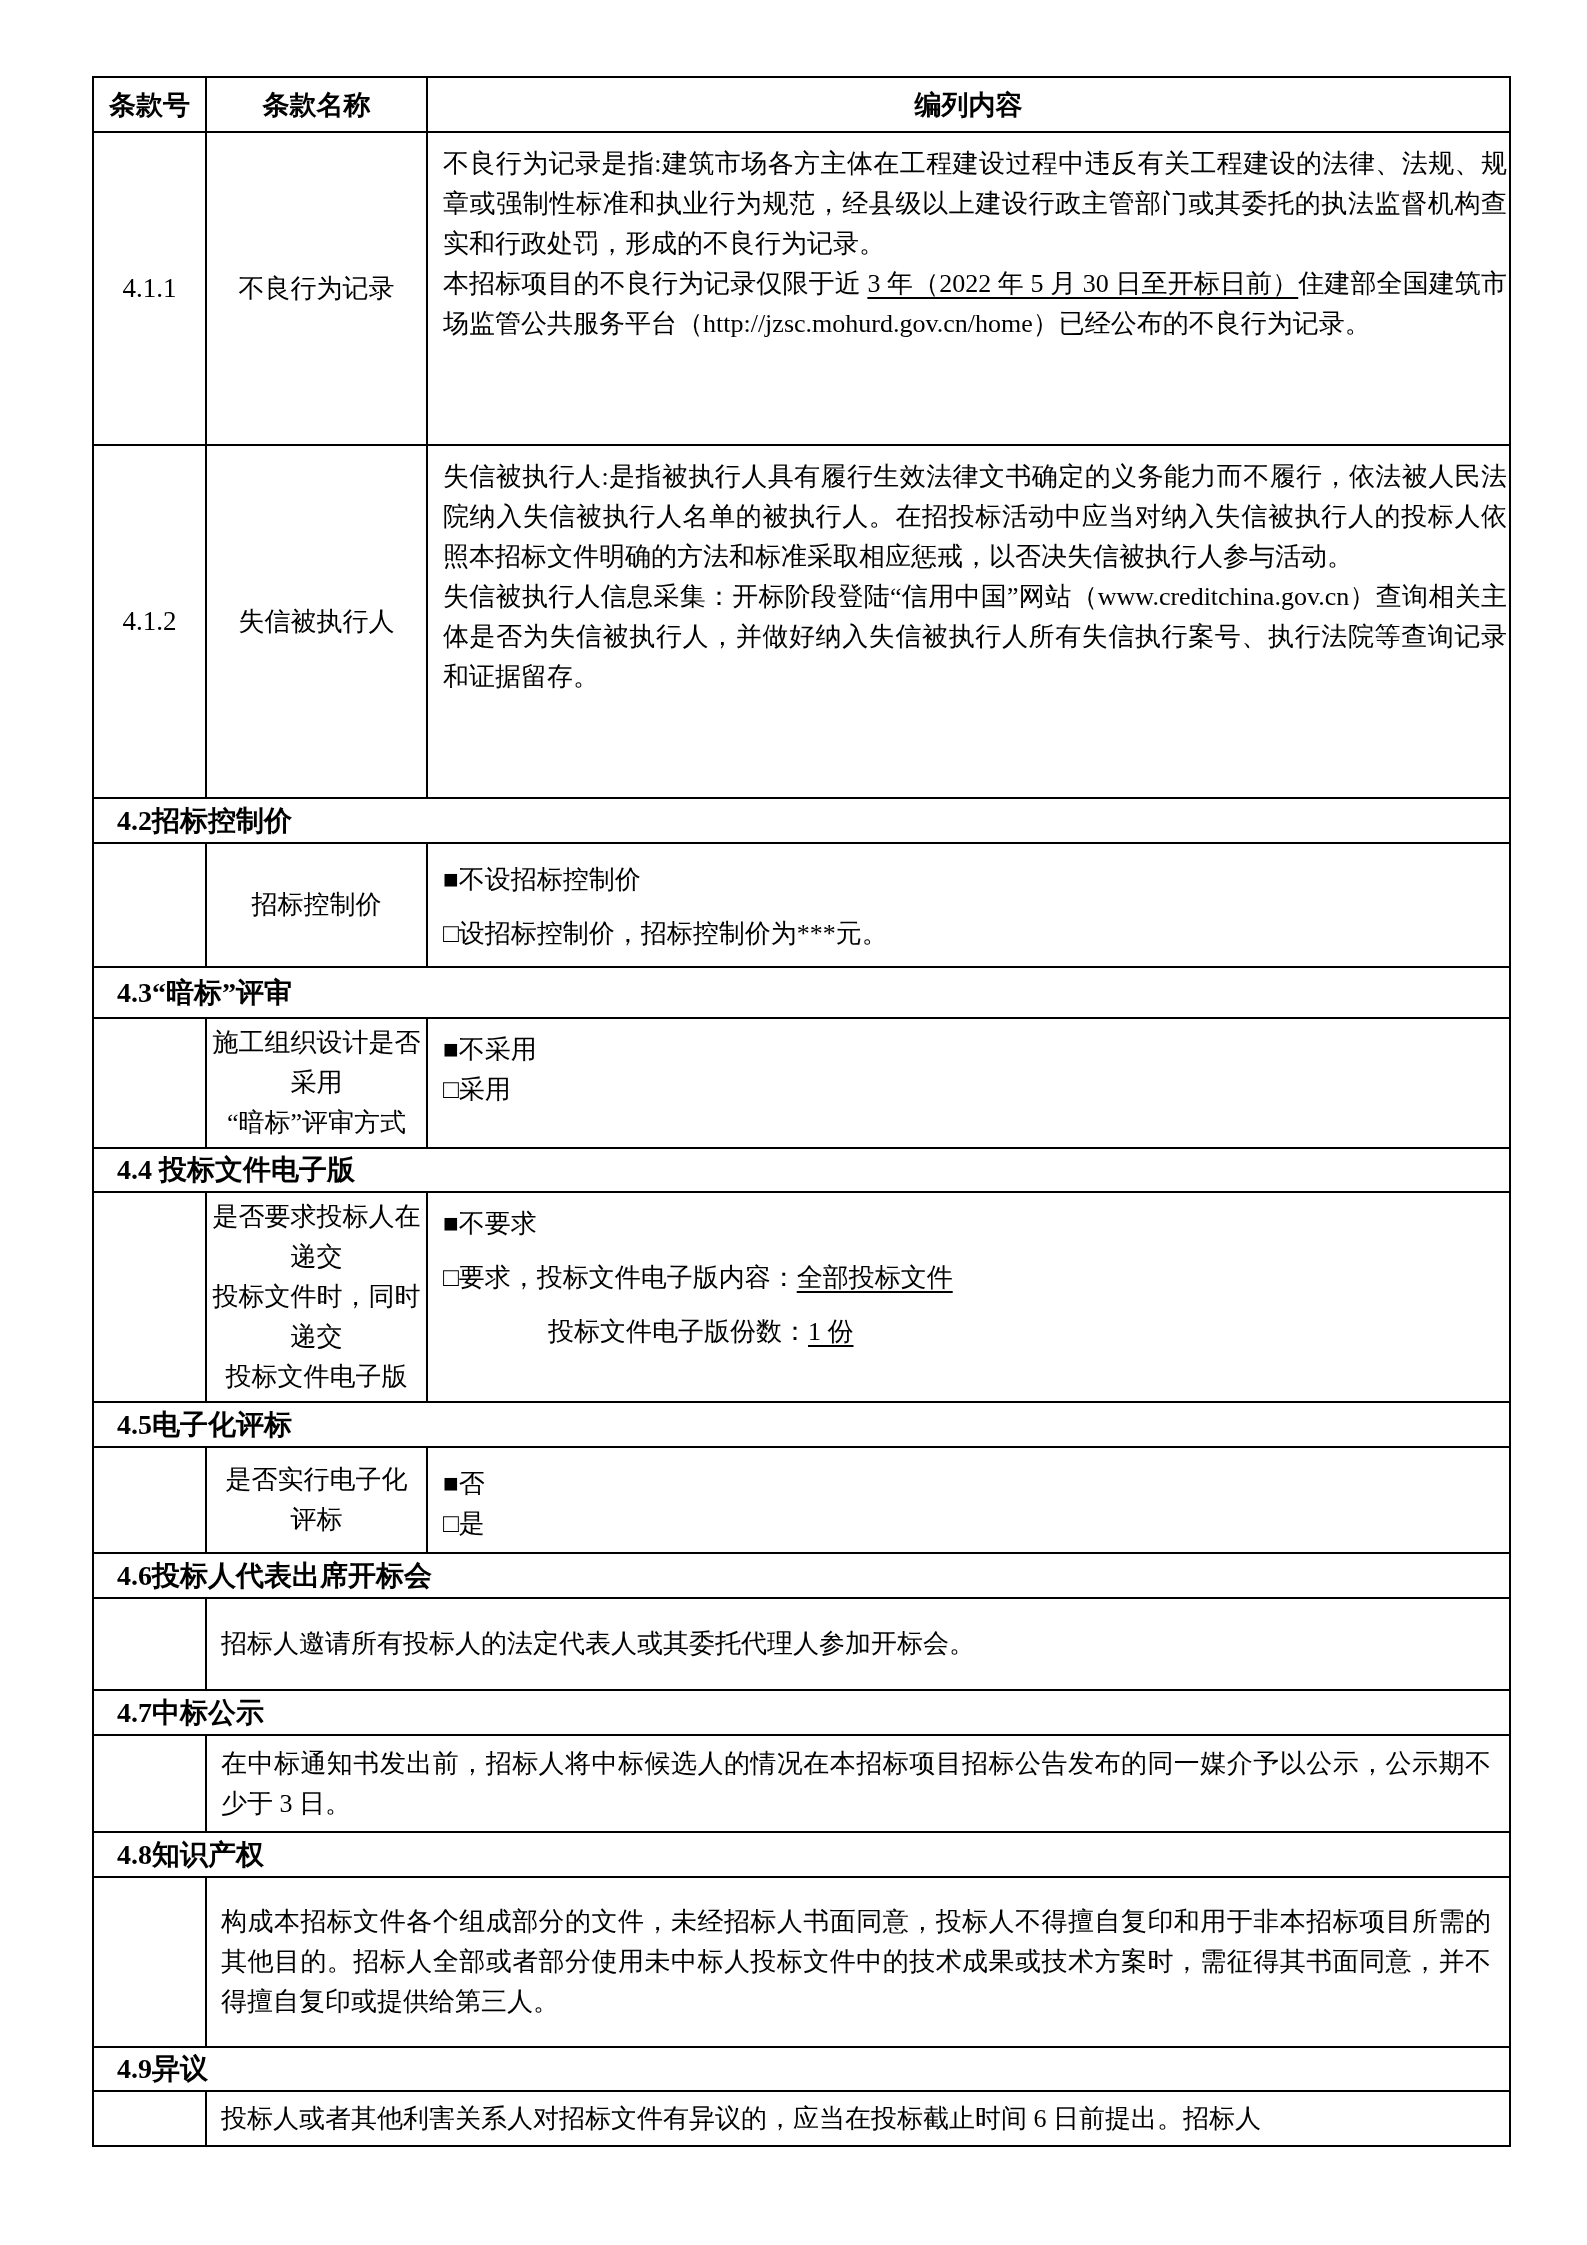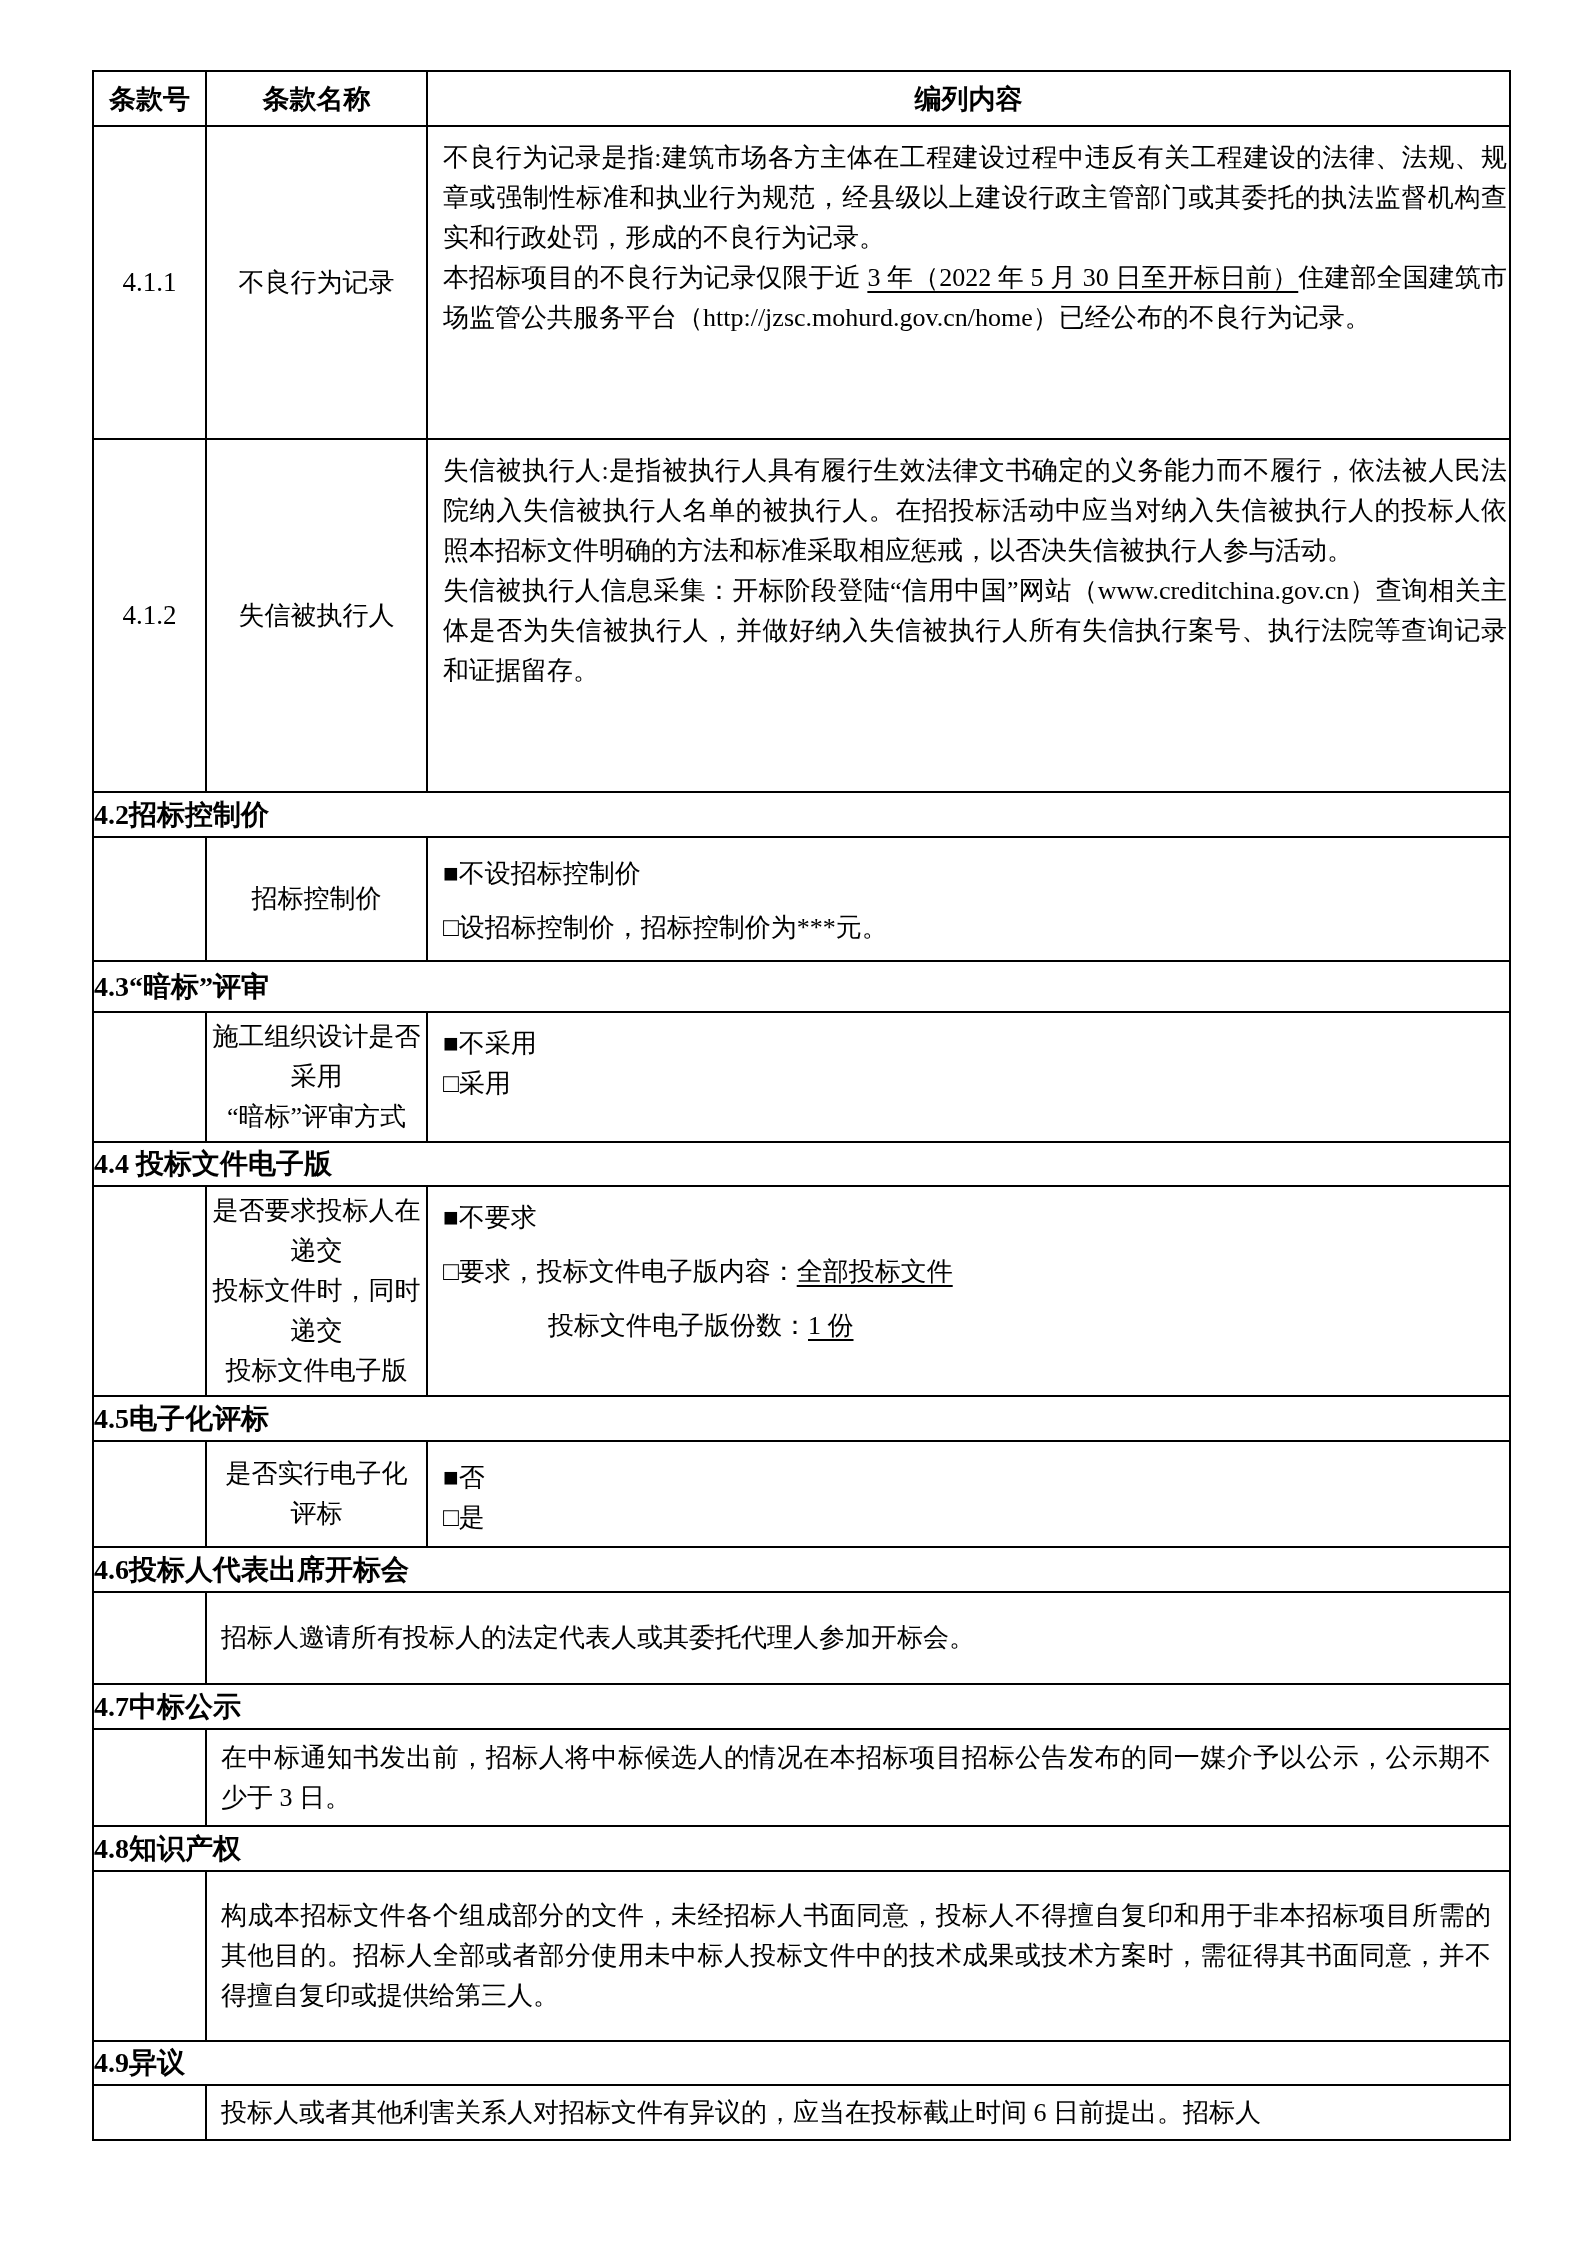--- a/index.html
+++ b/index.html
@@ -11,21 +11,21 @@
     position: relative;
     width: 1587px;
     height: 2245px;
     background: #ffffff;
     color: #000000;
     font-family: "Liberation Serif", "DejaVu Serif", serif;
   }
   table.clause-table {
     position: absolute;
     left: 92px;
-    top: 70px;
+    top: 76px;
     width: 1417px;
     border-collapse: collapse;
     table-layout: fixed;
   }
   .clause-table col.c1 { width: 113px; }
   .clause-table col.c2 { width: 221px; }
   .clause-table col.c3 { width: 1083px; }
   .clause-table th, .clause-table td {
     border: 2px solid #000000;
     padding: 0;
@@ -56,21 +56,21 @@
     padding: 11px 2px 8px 15px;
     text-align: justify;
   }
   td.cell-content p { margin: 0; }
   tr.gap td.cell-content p + p { margin-top: 14px; }
   tr.pad td.cell-content { padding-top: 16px; }
   td.section-cell {
     font-size: 28px;
     font-weight: bold;
     vertical-align: middle;
-    padding: 2px 0;
+    padding: 2px 23px;
   }
   td.merged-cell {
     font-size: 26px;
     line-height: 40px;
     vertical-align: middle;
     padding: 6px 18px 6px 14px;
     text-align: justify;
   }
   td.merged-cell p { margin: 0; }
   .u {

